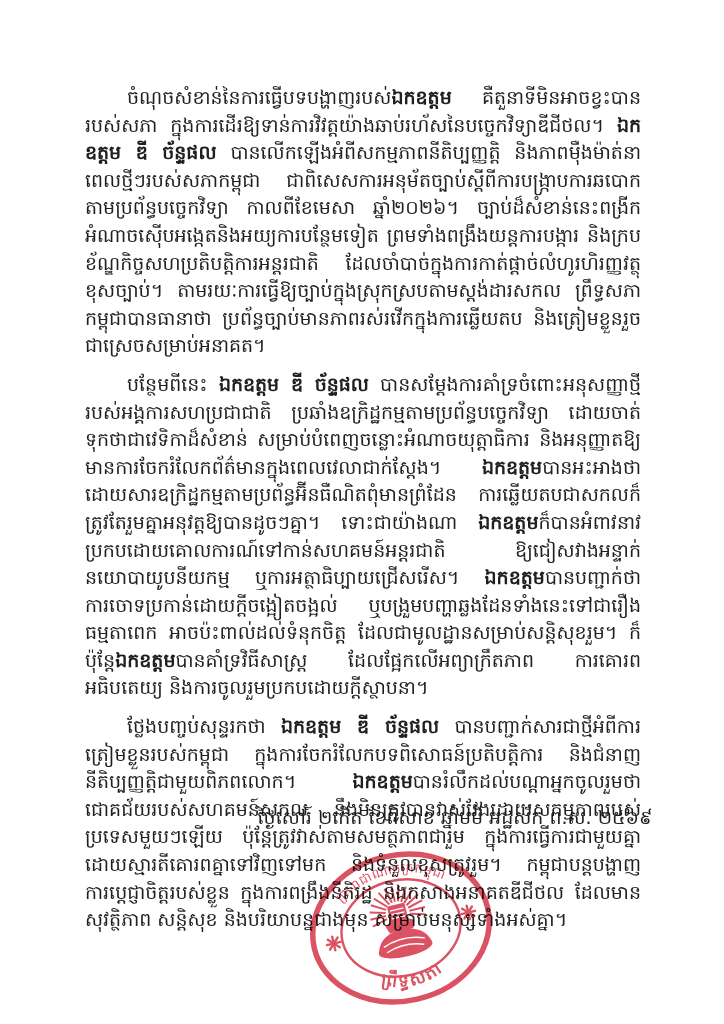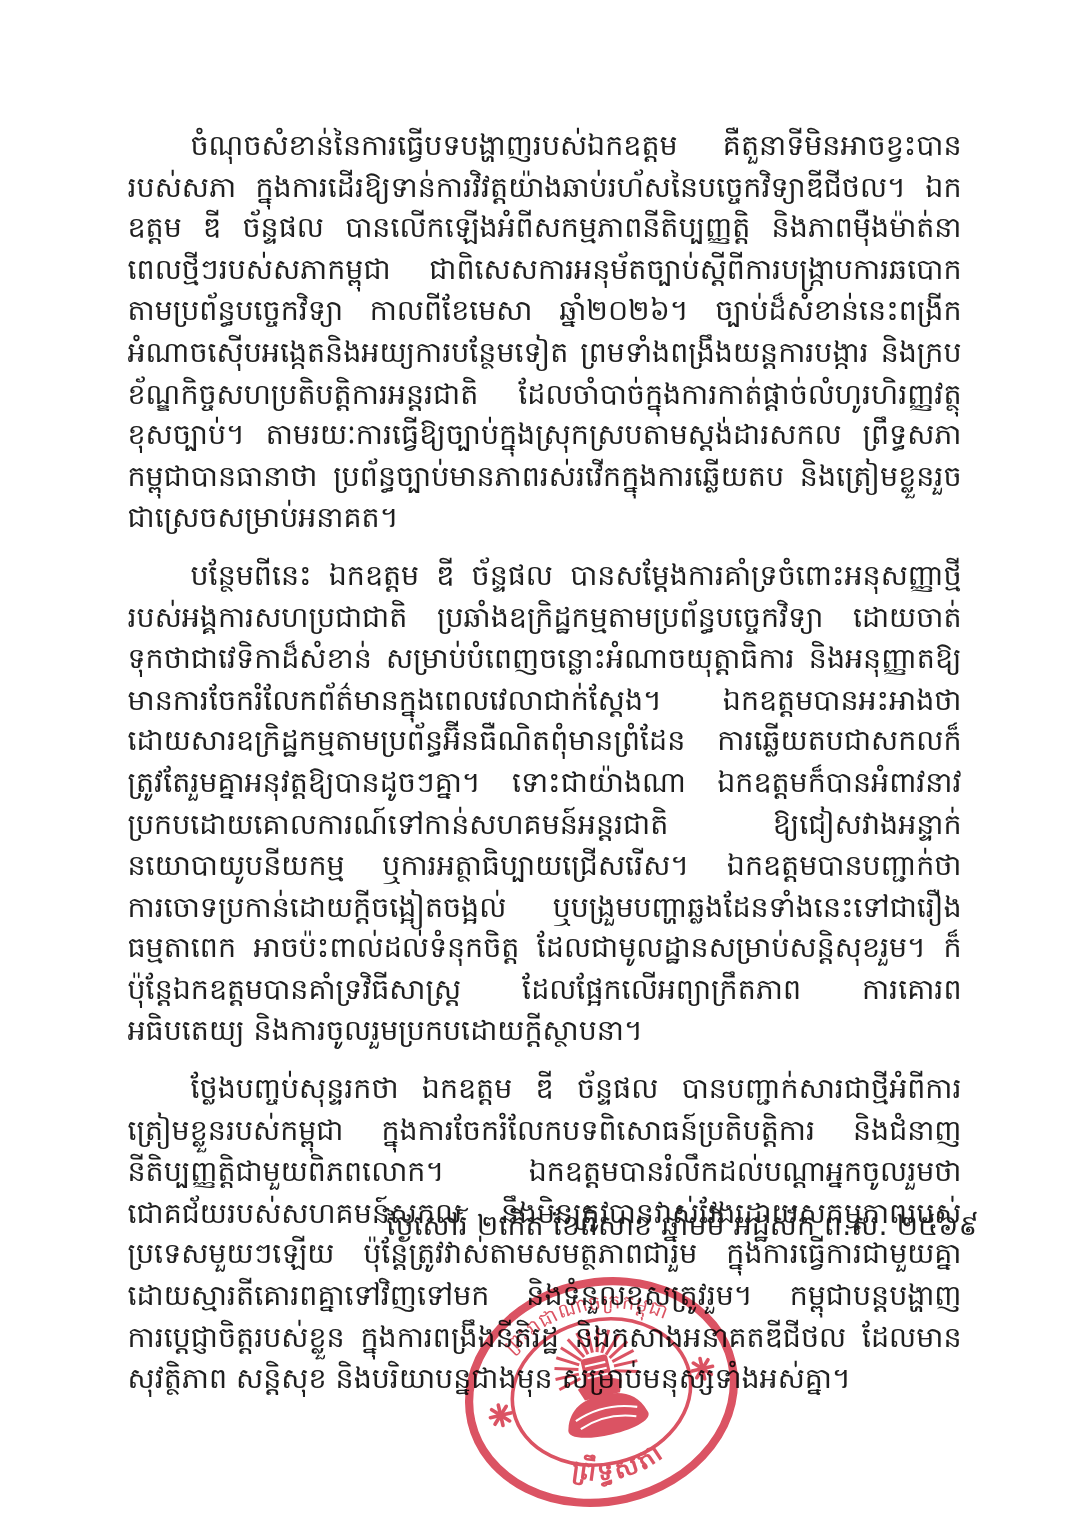--- a/index.html
+++ b/index.html
@@ -19,21 +19,21 @@
     left:85px;top:84px;width:556px;
     color:var(--ink,#1f1f1f);
     font-size:19px;line-height:27.6px;
   }
   .para{
     text-align:justify;
     text-indent:42px;
     margin:0 0 11px 0;
     word-break:break-word;
   }
-  .para .b{font-weight:400;}
+  .para .b{font-weight:700;}
   .dateline{
     position:absolute;
     left:250px;top:802px;width:410px;
     text-align:center;
     color:var(--ink,#1f1f1f);
     font-size:19px;line-height:31px;
   }
   .stamp{
     position:absolute;
     left:306px;top:851px;

